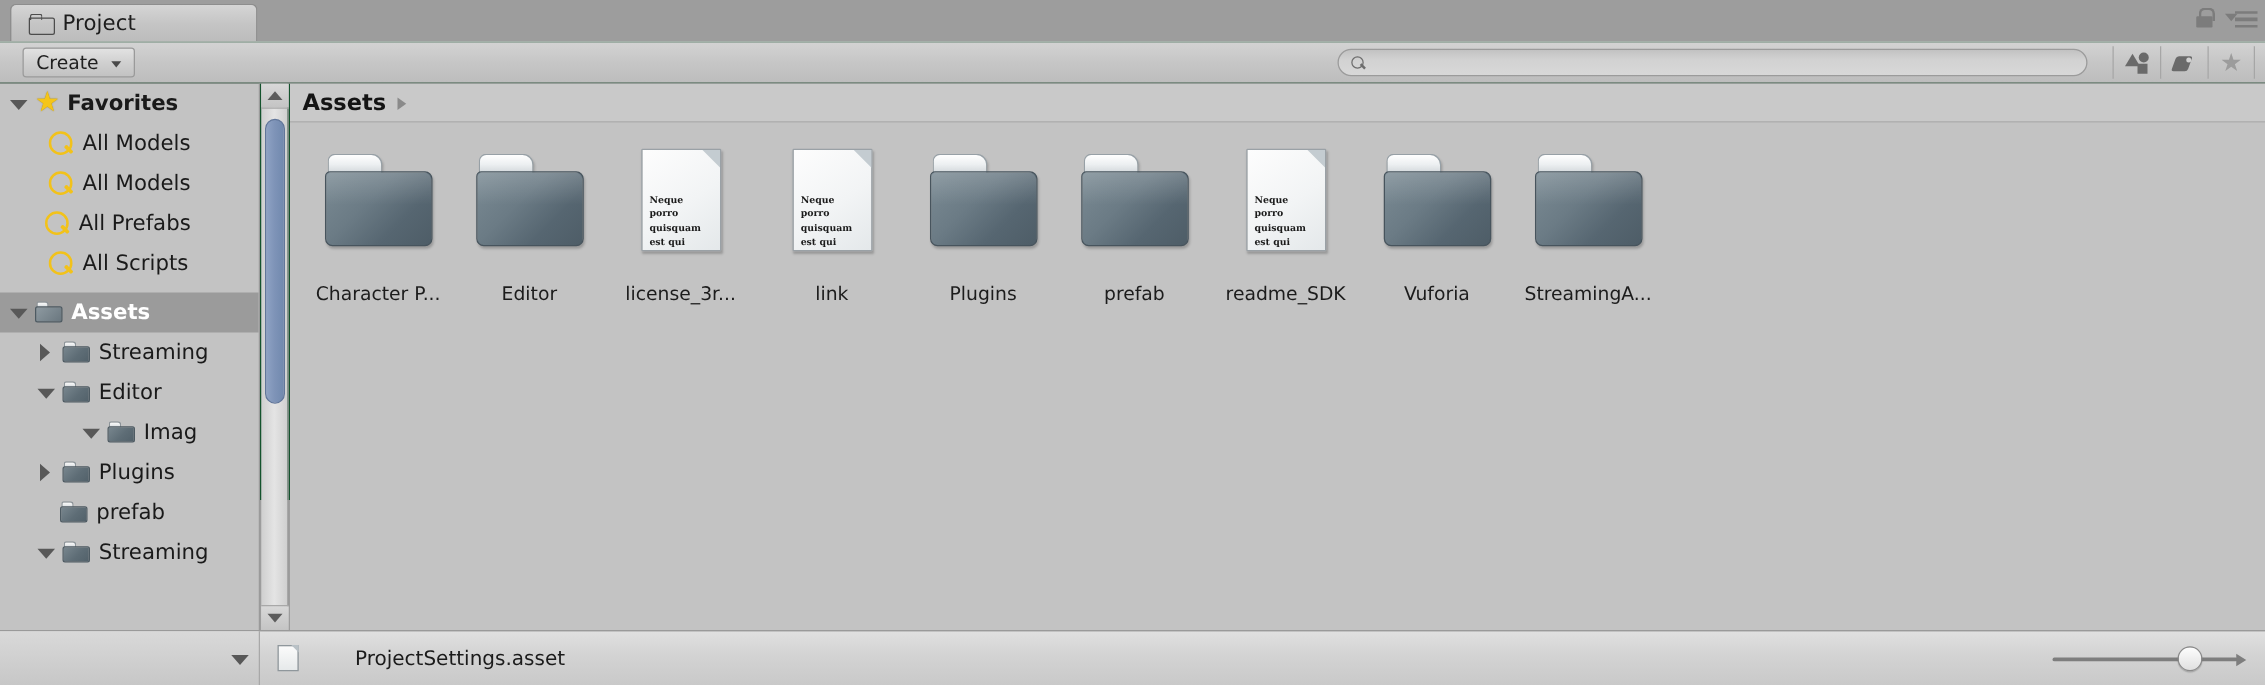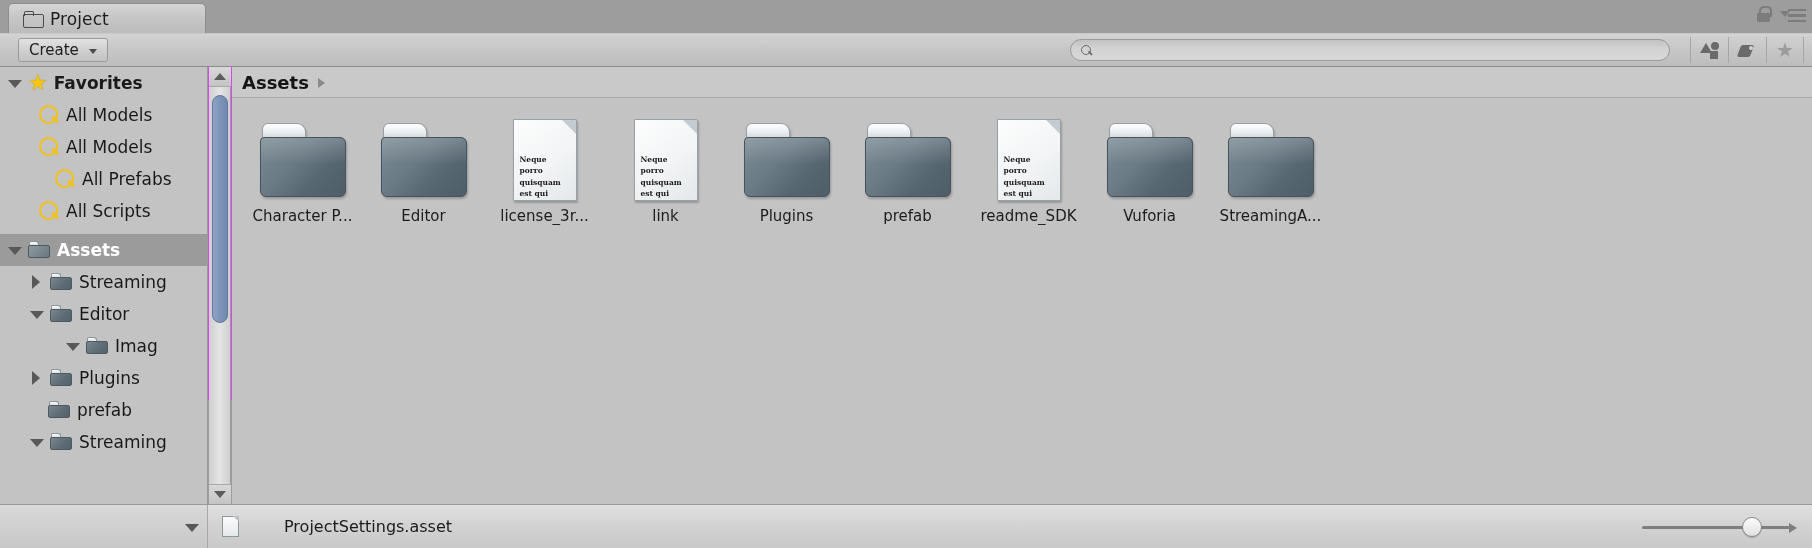--- a/index.html
+++ b/index.html
@@ -2,21 +2,21 @@
 <html><head>
 <meta charset="utf-8">
 <style>
   * { box-sizing: border-box; margin: 0; padding: 0; }
   html, body {
     width: 1812px; height: 548px;
     font-family: "DejaVu Sans", "Liberation Sans", sans-serif;
     background: #9d9d9d;
     overflow: hidden;
   }
-  .window { position: relative; width: 1812px; height: 400px; background: #d946ef; }
+  .window { position: relative; width: 1812px; height: 400px; background: #14532d; }
 
   
   .tabbar {
     position: absolute; left: 0; top: 0; width: 1812px; height: 33px;
     background: #9d9d9d;
   }
   .tab {
     position: absolute; left: 8px; top: 3px; width: 198px; height: 30px;
     background: linear-gradient(to bottom, #d5d5d5 0%, #c4c4c4 55%, #bcbcbc 100%);
     border: 1px solid #8d8d8d; border-bottom: none;
@@ -239,21 +239,21 @@
     position: absolute; right: -1px; top: -1px; width: 0; height: 0;
     border-left: 16px solid transparent; border-top: 16px solid #c4ccd1;
   }
   .big-doc .dtext {
     position: absolute; left: 6px; right: 6px; top: 34px;
     font-size: 7.5px; font-weight: bold; line-height: 1.5;
     color: #1b1b1b; text-align: left; word-break: break-word;
     font-family: "DejaVu Serif", "Liberation Serif", serif;
   }
   .cell-label {
-    margin-top: 4px; font-size: 15px; color: #1c1c1c; text-align: left;
+    margin-top: 23px; font-size: 15px; color: #1c1c1c; text-align: left;
     white-space: nowrap; overflow: hidden;
   }
 
   
   .statusbar {
     position: absolute; left: 0; top: 504px; width: 1812px; height: 44px;
     background: linear-gradient(to bottom,#e0e0e0 0%,#d3d3d3 45%,#c9c9c9 100%);
     border-top: 1px solid #9a9a9a;
     display: flex; align-items: center;
   }
@@ -348,21 +348,21 @@
         <span style="font-weight:bold">Favorites</span>
       </div>
       <div class="tree-row" style="padding-left:38px">
         <span class="mag-ic"></span>
         <span>All Models</span>
       </div>
       <div class="tree-row" style="padding-left:38px">
         <span class="mag-ic"></span>
         <span>All Models</span>
       </div>
-      <div class="tree-row" style="padding-left:54px">
+      <div class="tree-row" style="padding-left:35px">
         <span class="mag-ic"></span>
         <span>All Prefabs</span>
       </div>
       <div class="tree-row" style="padding-left:38px">
         <span class="mag-ic"></span>
         <span>All Scripts</span>
       </div>
 
       <div class="tree-sep"></div>
 

